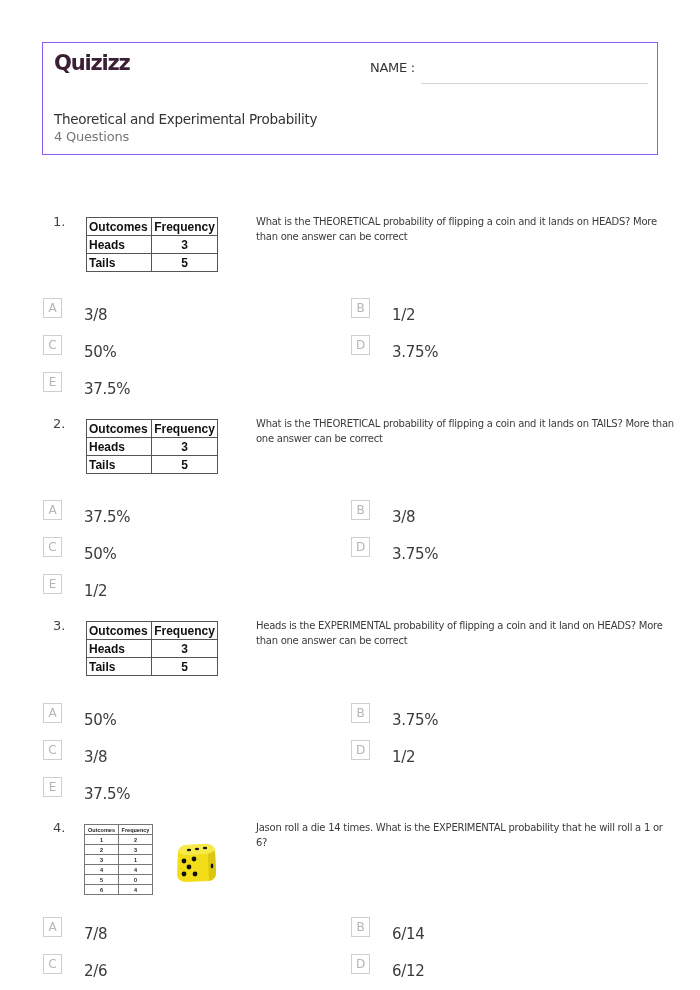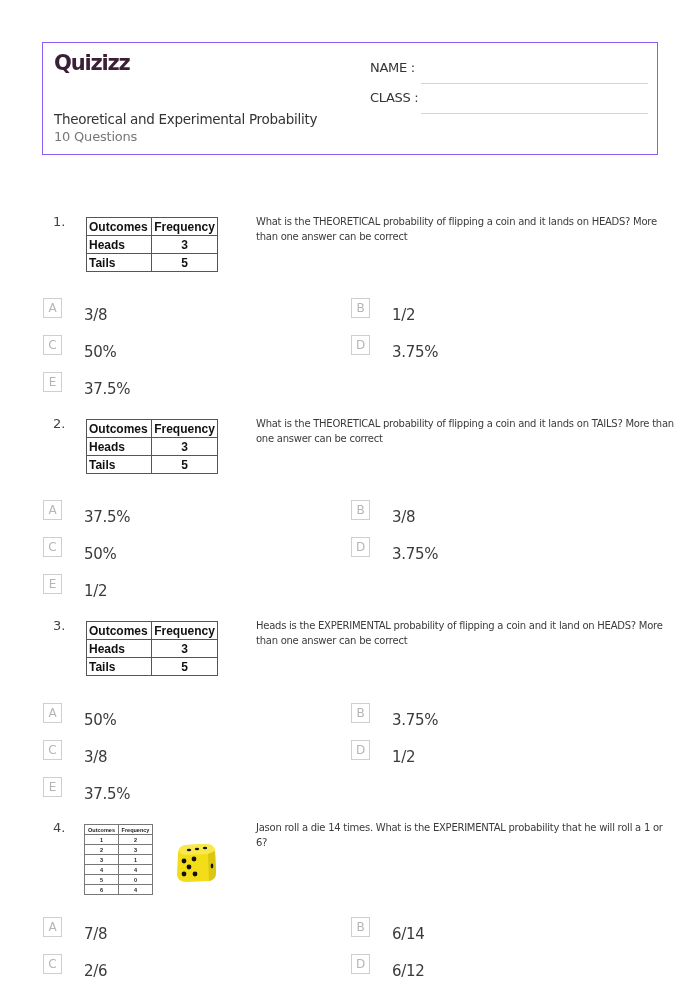--- a/index.html
+++ b/index.html
@@ -71,28 +71,24 @@
     }
     .col-a { left: 43px; }
     .col-b { left: 351px; }
   </style>
 </head>
 <body>
 
 <div class="header">
   <div class="logo">Quizizz</div>
   <div class="doc-title">Theoretical and Experimental Probability</div>
-  <div class="doc-sub">10 Questions</div>
+  <div class="doc-sub">4 Questions</div>
 
   <div class="field f1">
     <span class="flabel">NAME :</span>
-    <span class="fline"></span>
-  </div>
-  <div class="field f2">
-    <span class="flabel">CLASS :</span>
     <span class="fline"></span>
   </div>
 </div>
 
 <div class="q-row" style="top:214px;">
   <span class="q-num">1.</span>
   <table class="freq">
     <tbody>
         <tr>
           <td class="c1">Outcomes</td>

